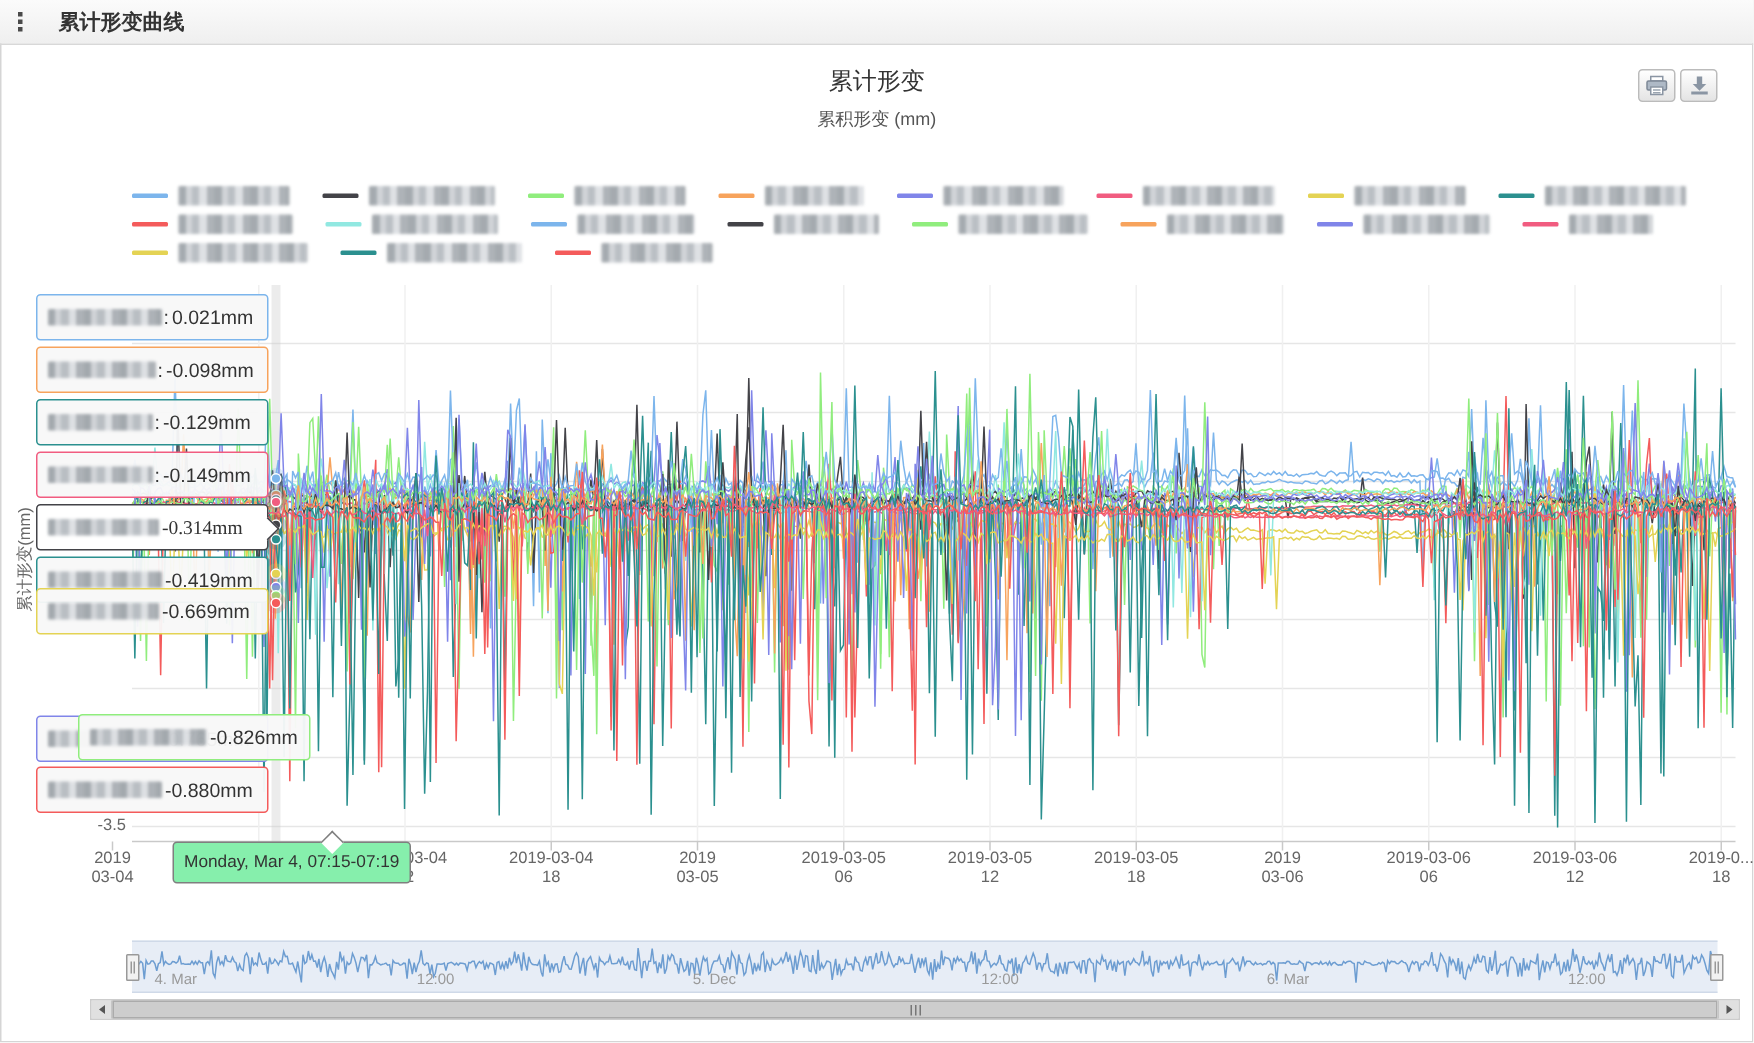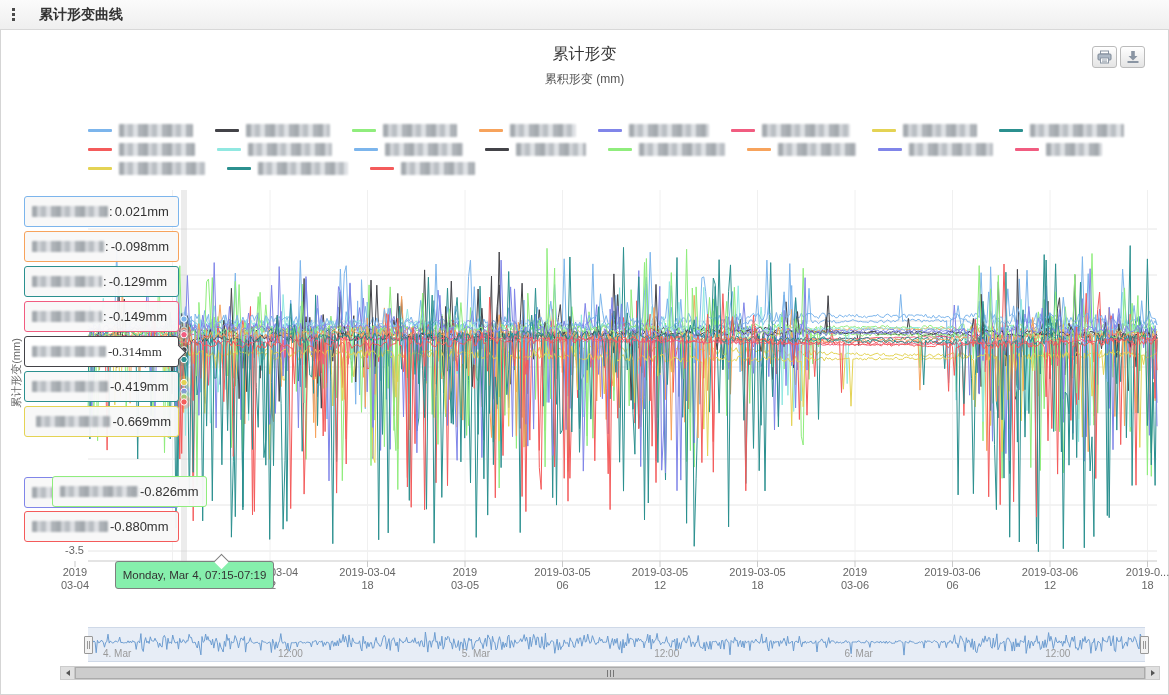--- a/index.html
+++ b/index.html
@@ -367,21 +367,21 @@
     </div>
     <div class="tt-box" style="top: 336px; border-color: rgb(67, 67, 72); background: rgb(255, 255, 255); font-family: Liberation Serif, serif;">
       <span class="blur" style="width: 74px;"></span>
       <span class="tt-val">-0.314mm</span>
       <span class="tt-arrow"></span>
     </div>
     <div class="tt-box" style="top: 371px; border-color: rgb(43, 144, 143);">
       <span class="blur" style="width: 76px;"></span>
       <span class="tt-val">-0.419mm</span>
     </div>
-    <div class="tt-box" style="top: 406px; border-color: rgb(228, 211, 84); justify-content: flex-end;">
+    <div class="tt-box" style="top: 392px; border-color: rgb(228, 211, 84);">
       <span class="blur" style="width: 74px;"></span>
       <span class="tt-val">-0.669mm</span>
     </div>
     <div class="tt-box" style="top: 441px; border-color: rgb(128, 133, 233); margin-top: 36px;">
       <span class="blur" style="width: 74px;"></span>
       <span class="tt-val">-0.765mm</span>
     </div>
     <div class="tt-box" style="top: 476px; border-color: rgb(144, 237, 125); margin-left: 28px;">
       <span class="blur" style="width: 78px;"></span>
       <span class="tt-val">-0.826mm</span>
@@ -404,21 +404,21 @@
   <div class="nav-handle" id="nav-handle-left">
       <i></i>
       <i></i>
     </div>
   <div class="nav-handle" id="nav-handle-right">
       <i></i>
       <i></i>
     </div>
 <div class="nav-lab" style="left: 14.9845px;">4. Mar</div>
     <div class="nav-lab" style="left: 189.918px;">12:00</div>
-    <div class="nav-lab" style="left: 373.836px;">5. Mar</div>
+    <div class="nav-lab" style="left: 373.836px;">5. Dec</div>
     <div class="nav-lab" style="left: 566.21px;">12:00</div>
     <div class="nav-lab" style="left: 756.47px;">6. Mar</div>
     <div class="nav-lab" style="left: 957.3px;">12:00</div>
   </div>
 
 <div id="scrollbar">
   <div class="sb-btn" id="sb-left" style="left:0;">
       <span class="tri-l"></span>
     </div>
   <div id="sb-thumb">

